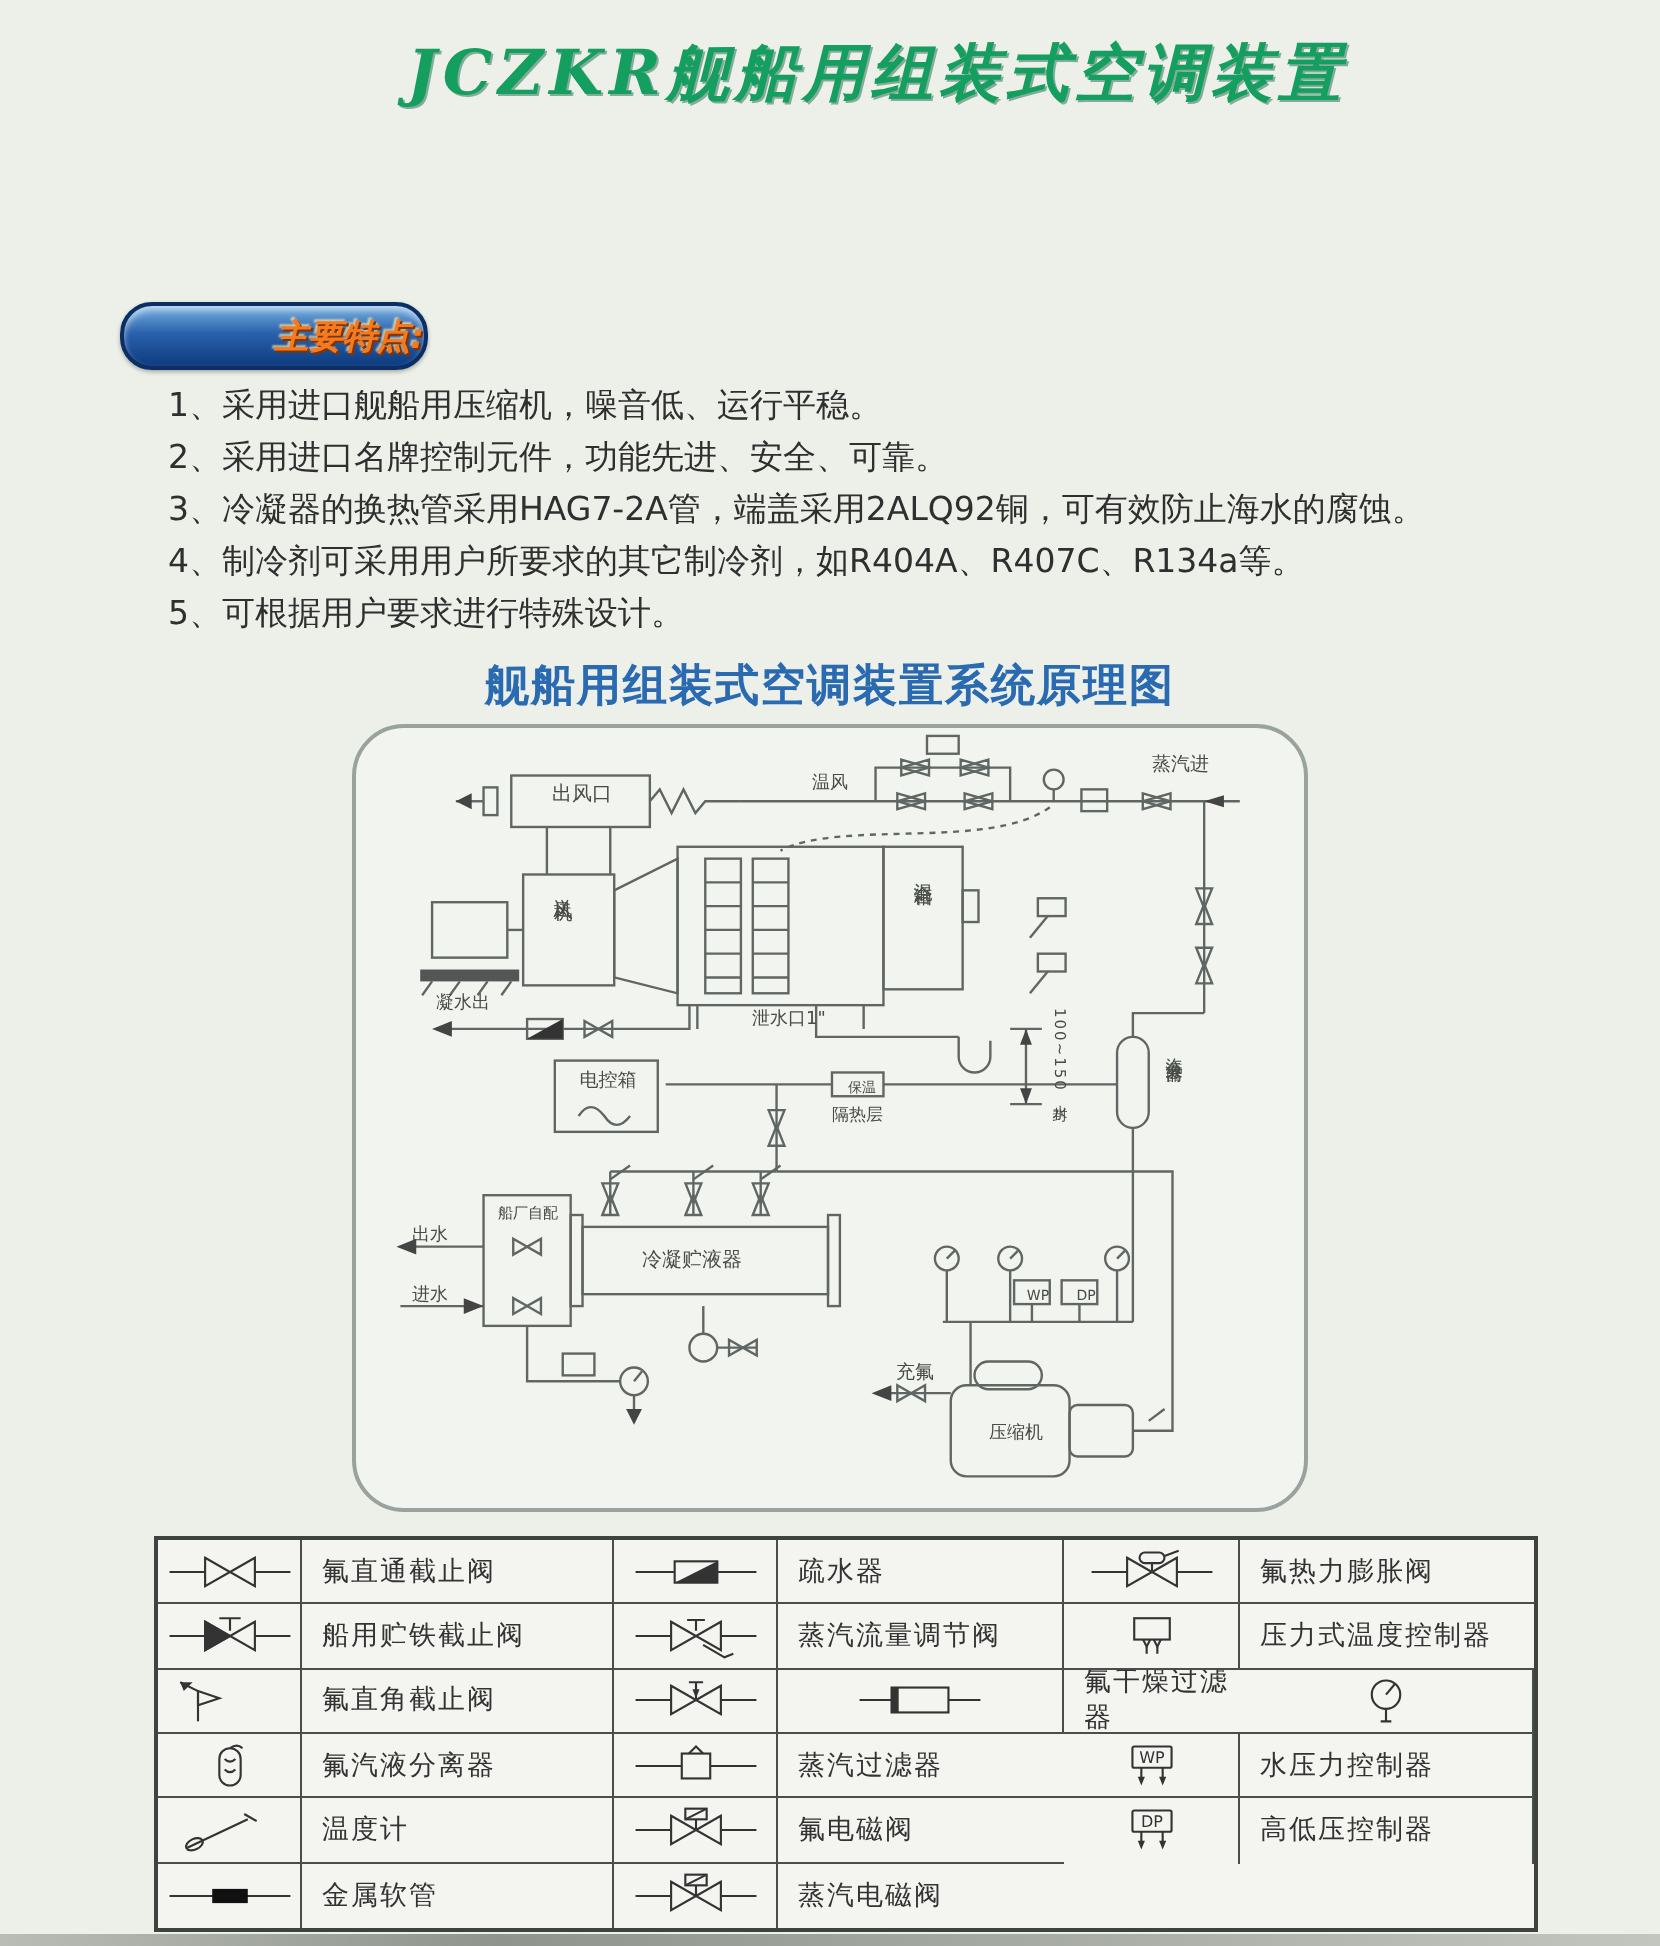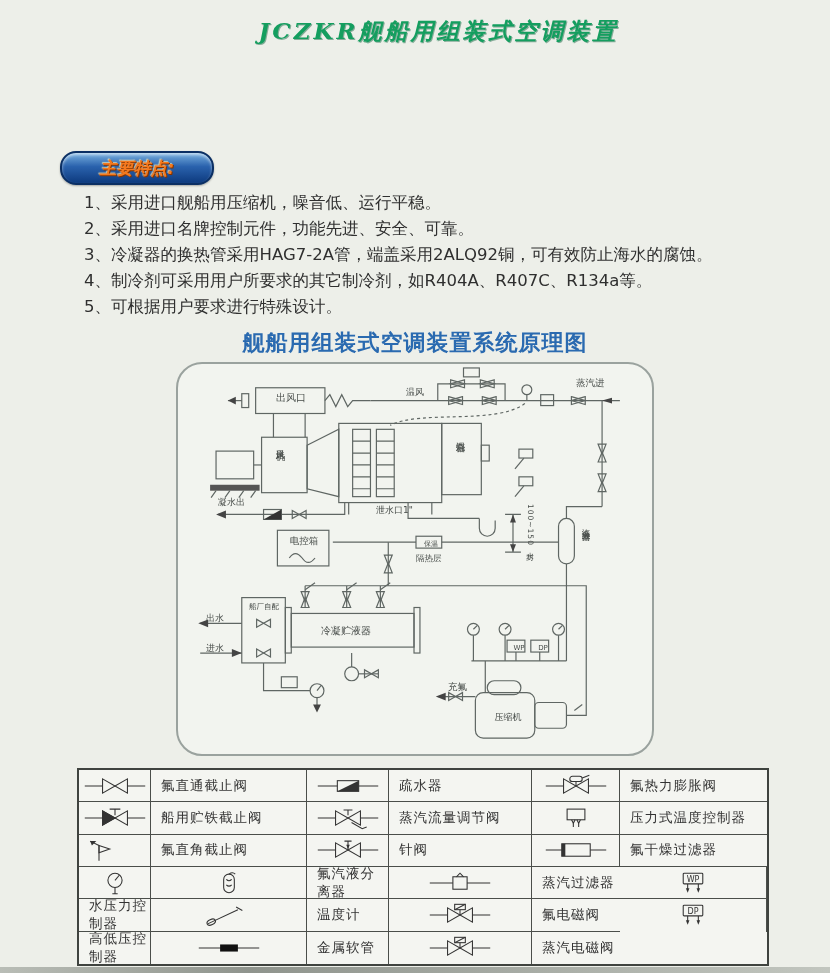--- a/index.html
+++ b/index.html
@@ -1,28 +1,28 @@
 <!DOCTYPE html>
 <html style="--title-green: #149e5f; --diagram-blue: #2a6ab0; --badge-orange: #f5791e;"><head>
 <meta charset="utf-8">
 <style>
   html,body{margin:0;padding:0;background:#d9dcd6;}
   .page{position:relative;width:830px;height:973px;background:#edefe9;overflow:hidden;
         font-family:"DejaVu Sans","Liberation Sans",sans-serif;color:#2e2e2e;}
   .page::after{content:"";position:absolute;left:0;right:0;bottom:0;height:6px;background:linear-gradient(90deg,#b9bdb6,#8f948d 30%,#c2c6bf);}
   .main-title{position:absolute;top:16px;left:0;right:0;text-align:center;
         font-family:"DejaVu Serif","Liberation Serif",serif;font-style:italic;font-weight:bold;
-        font-size:23px;letter-spacing:3px;color:var(--title-green,#149e5f);
+        font-size:31px;letter-spacing:3px;color:var(--title-green,#149e5f);
         text-shadow:1px 1px 0 rgba(6,92,53,.45);padding-left:47px;}
   .intro{position:absolute;left:38px;top:76px;width:757px;font-size:16.5px;line-height:22px;
         text-indent:2em;color:#333;text-align:justify;}
   .badge{position:absolute;left:60px;top:151px;width:150px;height:30px;border-radius:16px;
         background:linear-gradient(180deg,#79b1e0 0%,#2a62ad 45%,#0d3a7e 100%);
         border:2px solid #0b2f63;box-shadow:inset 0 2px 3px rgba(255,255,255,.55),0 1px 2px rgba(0,0,0,.3);
-        display:flex;align-items:center;justify-content:center;}
+        display:flex;align-items:center;justify-content:flex-end;}
   .badge span{font-size:17px;font-weight:bold;font-style:italic;color:var(--badge-orange,#f5791e);
         text-shadow:1px 1px 0 #833400,-1px -1px 1px rgba(255,240,180,.7);}
   .features{position:absolute;left:84px;top:190px;width:710px;font-size:16.5px;color:#2f2f2f;}
   .features .feat{line-height:25px;margin-bottom:1px;white-space:nowrap;}
   .diagram-title{position:absolute;top:328px;left:0;right:0;text-align:center;font-size:22px;
         font-weight:bold;letter-spacing:1px;color:var(--diagram-blue,#2a6ab0);}
   .diagram{position:absolute;left:176px;top:362px;width:478px;height:394px;border:2px solid #9aa29e;
         border-radius:26px;background:#f2f4ef;box-sizing:border-box;}
   .diagram svg{position:absolute;left:0;top:0;}
   .dlabel{position:absolute;font-size:9px;color:#474c49;line-height:1;white-space:nowrap;}
@@ -289,21 +289,20 @@
     <div class="cell lab">氟直角截止阀</div>
     <div class="cell sym">
         <svg width="64" height="26" viewBox="0 0 72 26" fill="none" stroke="#333" stroke-width="1.2">
           <path d="M2,13 H22 M50,13 H70"></path>
           <path d="M22,5 36,13 22,21 Z"></path>
           <path d="M50,5 36,13 50,21 Z"></path>
           <path d="M36,13 V3 M32,3 h8"></path>
           <polygon points="34,7 36,12 38,7" fill="#333" stroke="none"></polygon>
         </svg>
       </div>
-    <div class="cell lab">针阀</div>
     <div class="cell sym">
         <svg width="64" height="26" viewBox="0 0 72 26" fill="none" stroke="#333" stroke-width="1.2">
           <path d="M2,13 H20 M52,13 H70"></path>
           <rect x="20" y="6" width="32" height="14"></rect>
           <rect x="20" y="6" width="4" height="14" fill="#333" stroke="none"></rect>
         </svg>
       </div>
     <div class="cell lab lastcol">氟干燥过滤器</div>
 
     <div class="cell sym">

